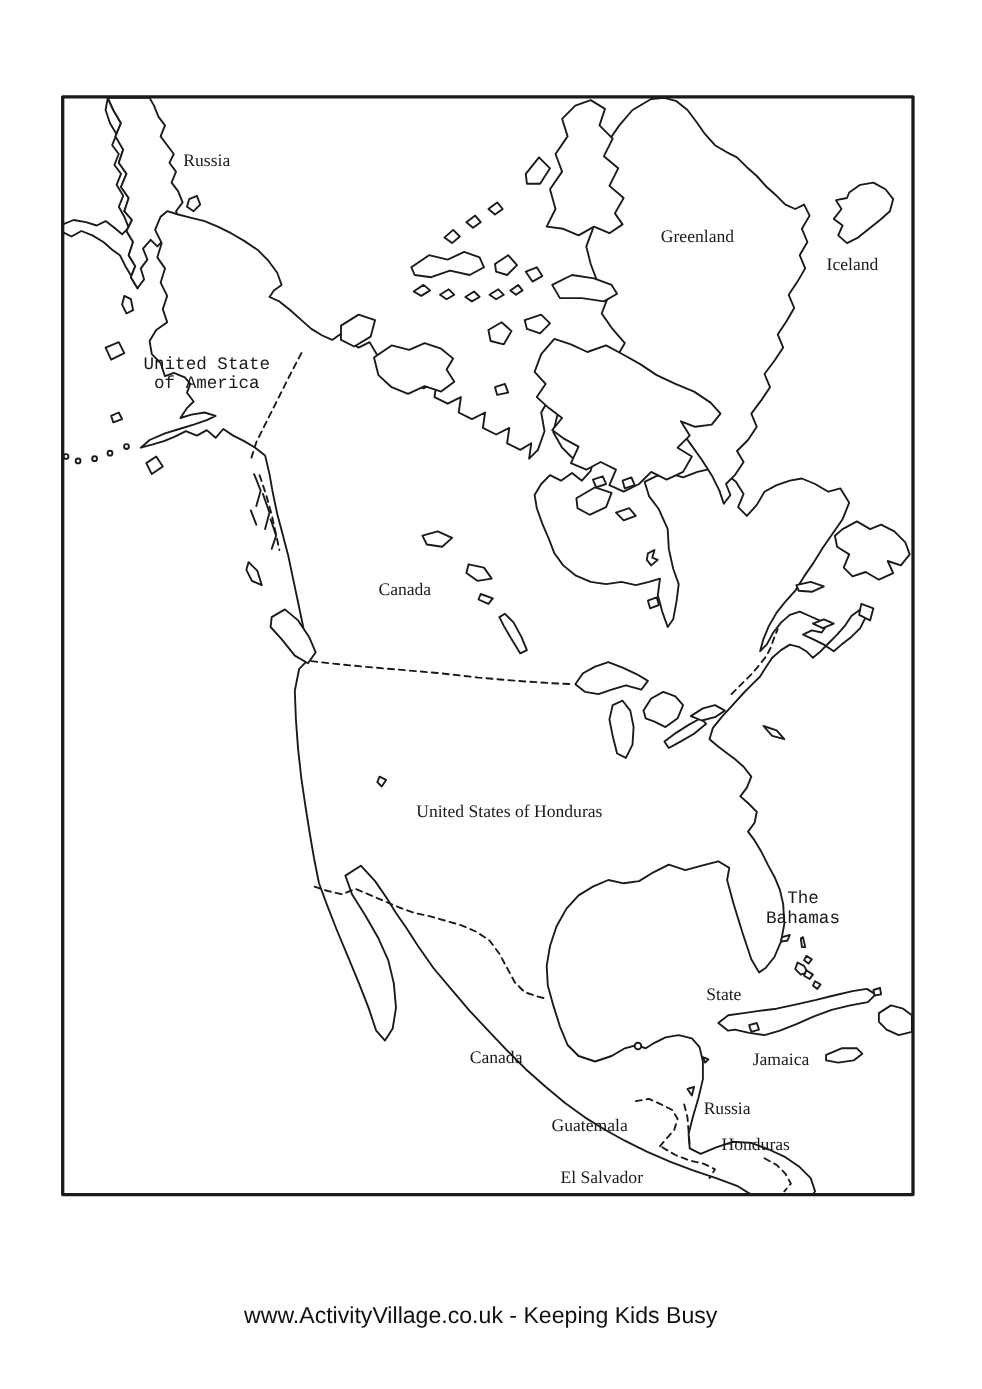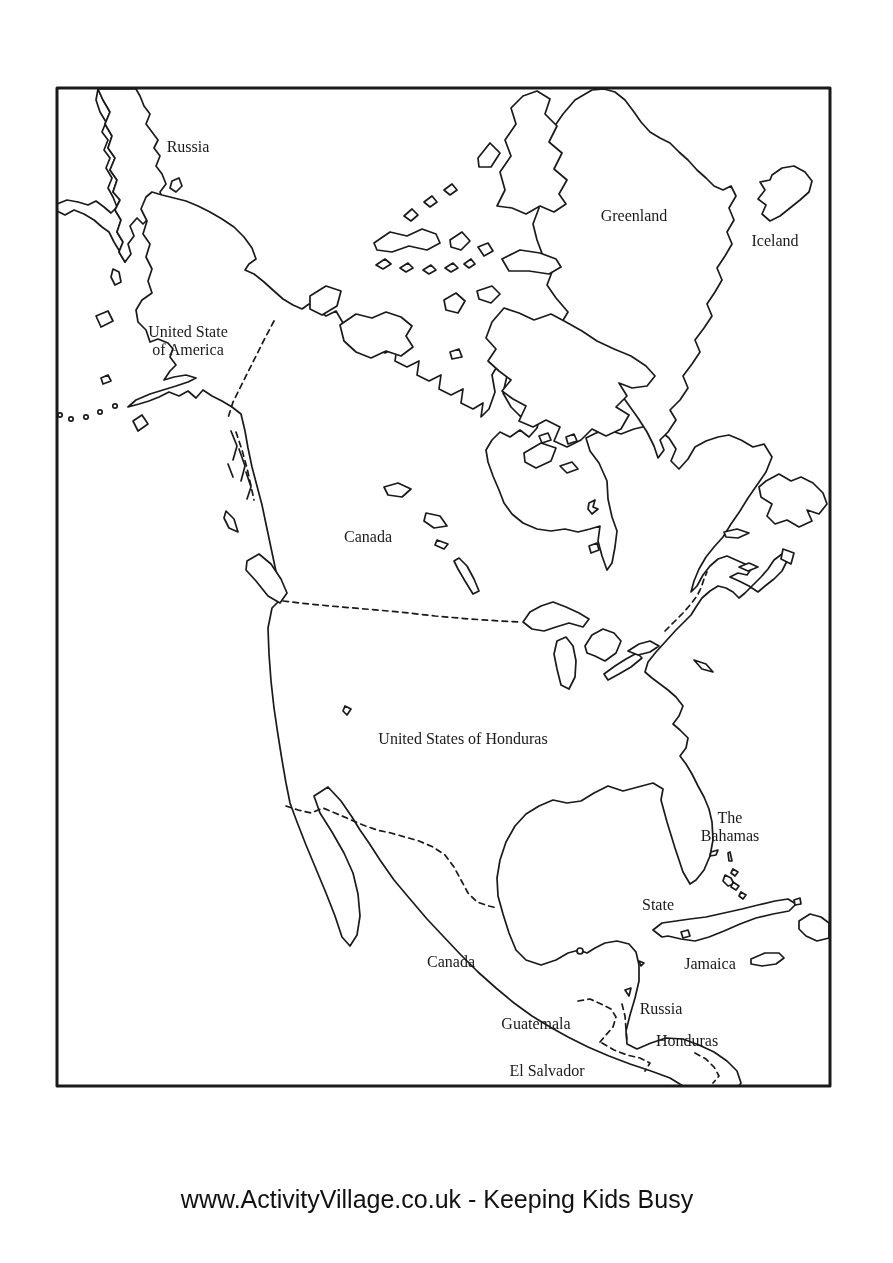--- a/index.html
+++ b/index.html
@@ -2,24 +2,24 @@
 <html><head>
 <meta charset="utf-8">
 <style>
   html,body{margin:0;padding:0;background:#ffffff;}
   body{width:893px;height:1263px;position:relative;overflow:hidden;
        font-family:"Liberation Serif", serif;color:#1a1a1a;}
   #map-svg{position:absolute;left:0;top:0;}
   .map-label{position:absolute;transform:translate(-50%,-50%);
              font-size:16px;line-height:1.12;color:#1a1a1a;
              white-space:nowrap;text-align:center;}
-  .map-label .ln{display:block;}
+  .map-label .ln{display:block;font-family:Liberation Mono, monospace;}
   #footer-credit{position:absolute;left:0;top:1185px;width:874px;
                  text-align:center;font-family:"Liberation Sans", sans-serif;
-                 font-size:25px;color:#111;}
+                 font-size:21px;color:#111;}
   svg path, svg rect, svg circle{vector-effect:none;}
 </style>
 </head>
 <body>
 
 <svg id="map-svg" width="893" height="1263" viewBox="0 0 893 1263" fill="none" stroke="#1a1a1a" stroke-width="1.7" stroke-linejoin="round" stroke-linecap="round">
 
   <g>
     <path fill="#fff" d="M98,89 L103,100 110,112 105,124 112,136 108,148 115,158 110,170 117,180 113,192 120,200 115,210 121,220 117,232 123,242 119,252 125,262 120,252 114,242 109,232 102,227 94,220 84,214 74,210 65,215 57,211 57,204 67,200 78,202 88,205 96,201 104,207 111,213 117,207 113,197 108,188 112,178 106,168 110,158 104,150 108,140 102,132 106,122 100,112 96,100 Z"></path>
     <path fill="#fff" d="M125,262 131,254 128,244 134,236 130,226 137,218 143,224 149,218 145,208 152,202 158,208 164,202 160,192 166,184 162,174 156,166 160,156 154,148 158,140 152,132 146,124 150,114 144,106 140,96 136,89 98,89 103,100 110,112 105,124 112,136 108,148 115,158 110,170 117,180 113,192 120,200 115,210 121,220 117,232 123,242 119,252 Z"></path>

